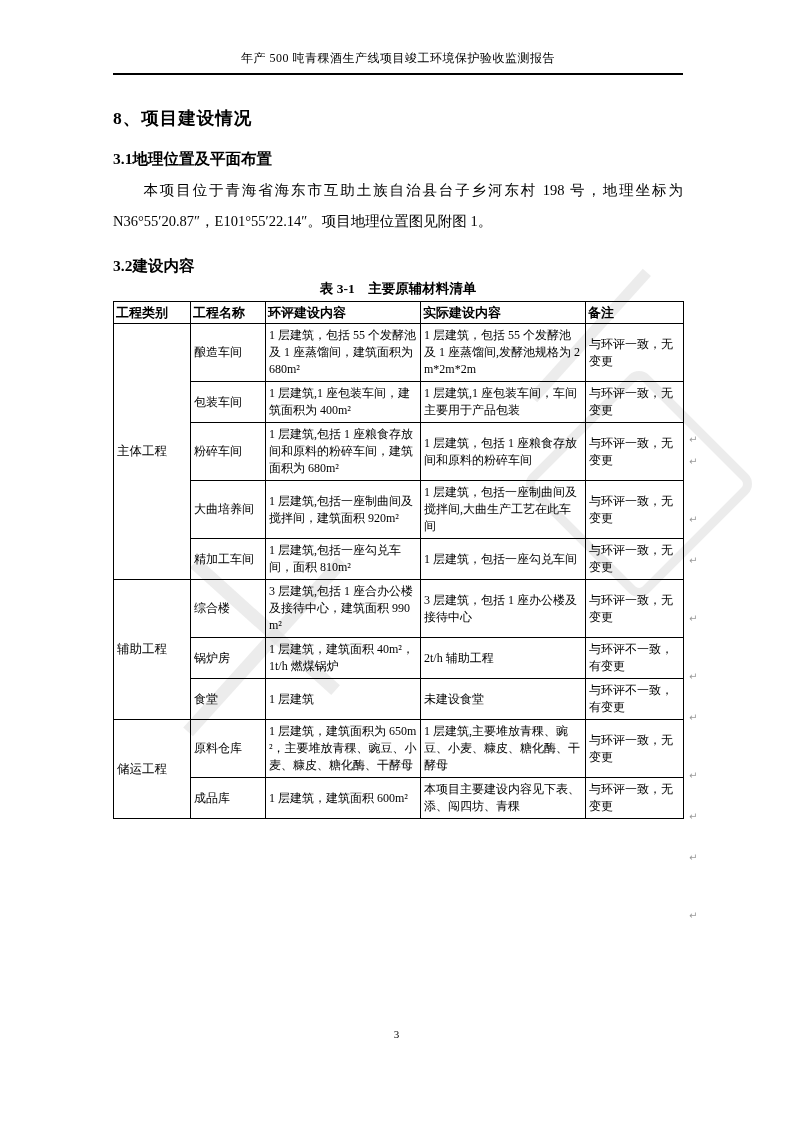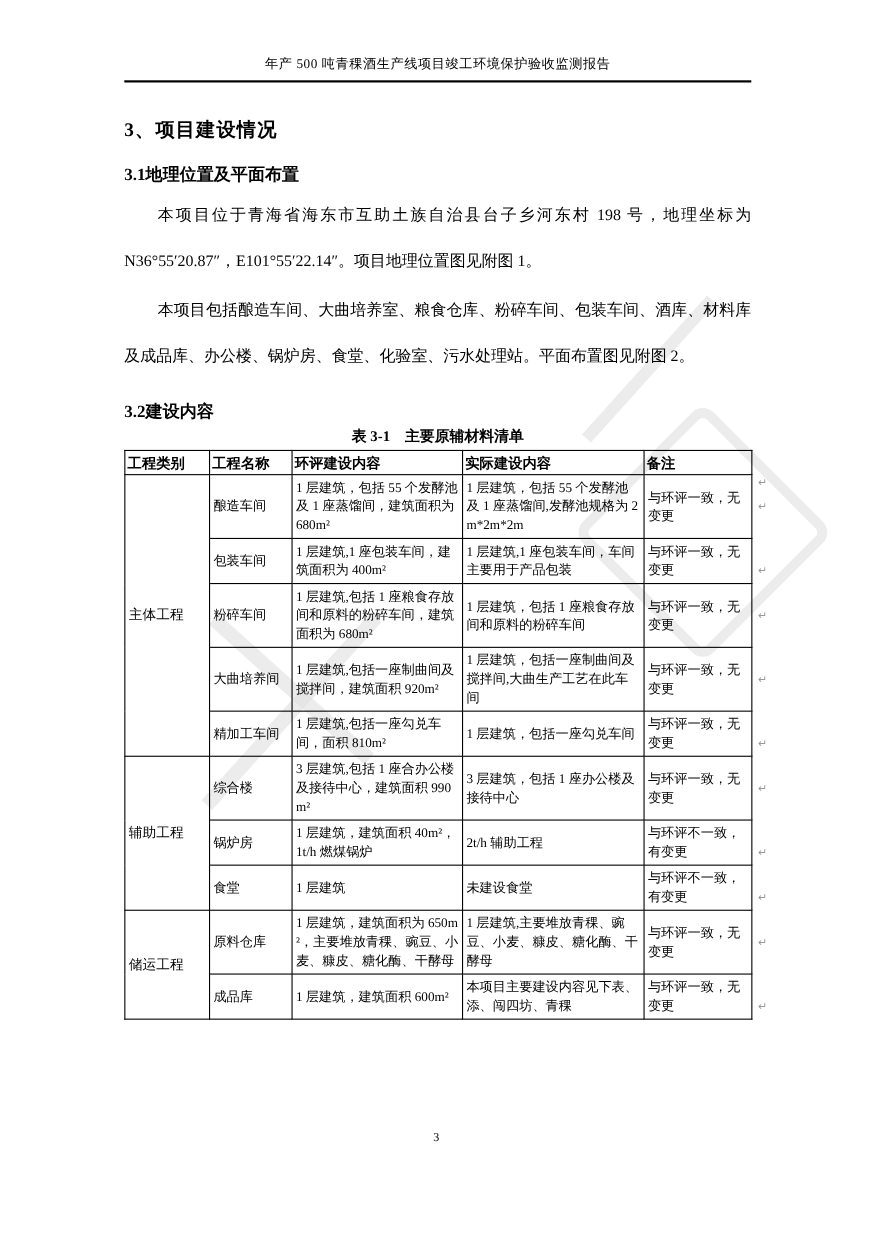--- a/index.html
+++ b/index.html
@@ -13,21 +13,21 @@
   .wm-bar1{width:230px;height:0;border-width:0 0 13px 0;left:150px;top:640px;transform:rotate(-48deg);}
   .wm-bar2{width:190px;height:0;border-width:0 0 13px 0;left:170px;top:620px;transform:rotate(42deg);}
   .wm-bar3{width:170px;height:0;border-width:0 0 11px 0;left:505px;top:330px;transform:rotate(-48deg);}
   .content{position:absolute;left:113px;top:0;width:570px;z-index:1;}
   .doc-header{
     padding-top:50px;text-align:center;font-size:12px;letter-spacing:.5px;
     border-bottom:2px solid #000;padding-bottom:6px;
   }
   .h1{font-size:17.5px;font-weight:bold;margin:31px 0 0 0;letter-spacing:1px;}
   .h2{font-size:15.5px;font-weight:bold;margin:19px 0 0 0;}
-  .body-p{font-size:14.5px;line-height:42px;text-indent:2.1em;text-align:justify;margin:5px 0 0 0;}
+  .body-p{font-size:14.5px;line-height:31px;text-indent:2.1em;text-align:justify;margin:5px 0 0 0;}
   .body-p.tight{margin-top:2px;}
   .table-title{text-align:center;font-weight:bold;font-size:13.5px;margin:3px 0 0 0;}
   table{border-collapse:collapse;table-layout:fixed;width:570px;margin-top:3px;border:1.5px solid #000;}
   th,td{border:1px solid #000;text-align:left;vertical-align:middle;
     font-size:12px;line-height:17px;padding:3px 3px;word-break:break-all;}
   th{font-size:13px;font-weight:bold;padding:2px 2px;}
   td.cat{font-size:12.5px;}
   .cell-return{position:absolute;font-size:10px;color:#9a9a9a;
     font-family:"DejaVu Sans",sans-serif;}
   .page-num{position:absolute;top:1028px;left:0;width:100%;text-align:center;
@@ -42,27 +42,26 @@
     <div class="wm wm-box"></div>
     <div class="wm wm-bar1"></div>
     <div class="wm wm-bar2"></div>
     <div class="wm wm-bar3"></div>
   </div>
 
   <div class="content">
 
     <div class="doc-header">年产 500 吨青稞酒生产线项目竣工环境保护验收监测报告</div>
 
-    <div class="h1">3、项目建设情况</div>
+    <div class="h1">8、项目建设情况</div>
 
     <div class="h2">3.1地理位置及平面布置</div>
 
     <p class="body-p">本项目位于青海省海东市互助土族自治县台子乡河东村 198 号，地理坐标为 N36°55′20.87″，E101°55′22.14″。项目地理位置图见附图 1。</p>
 
-    <p class="body-p tight">本项目包括酿造车间、大曲培养室、粮食仓库、粉碎车间、包装车间、酒库、材料库及成品库、办公楼、锅炉房、食堂、化验室、污水处理站。平面布置图见附图 2。</p>
 
     <div class="h2">3.2建设内容</div>
 
 
     <div class="table-title">表 3-1　主要原辅材料清单</div>
 
     <table>
       <colgroup>
         <col style="width:77px">
           <col style="width:75px">

